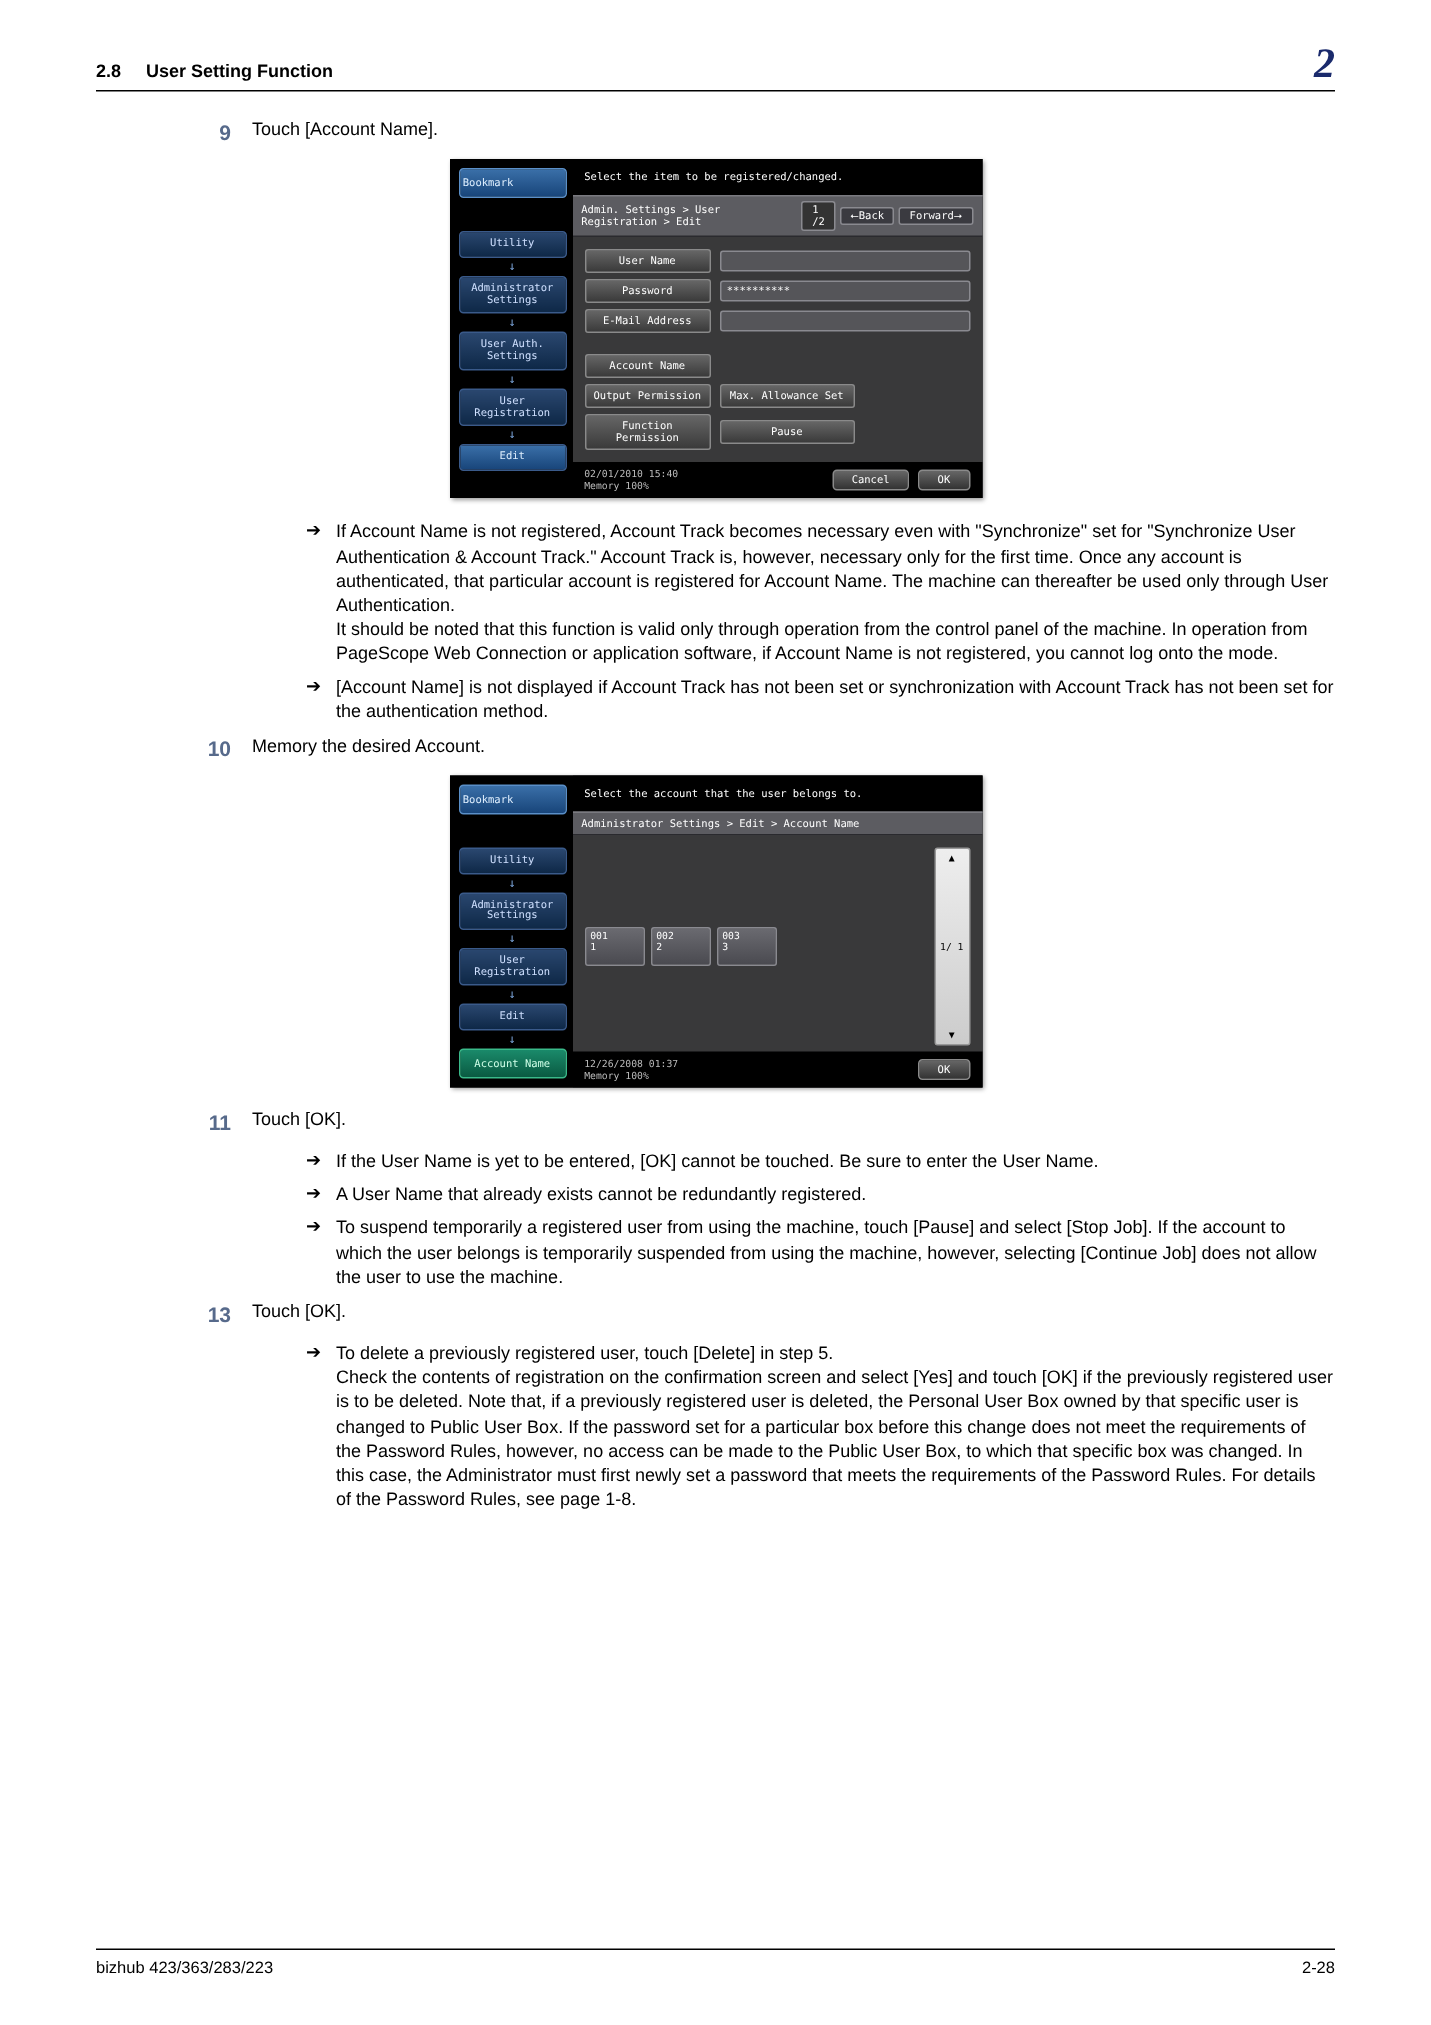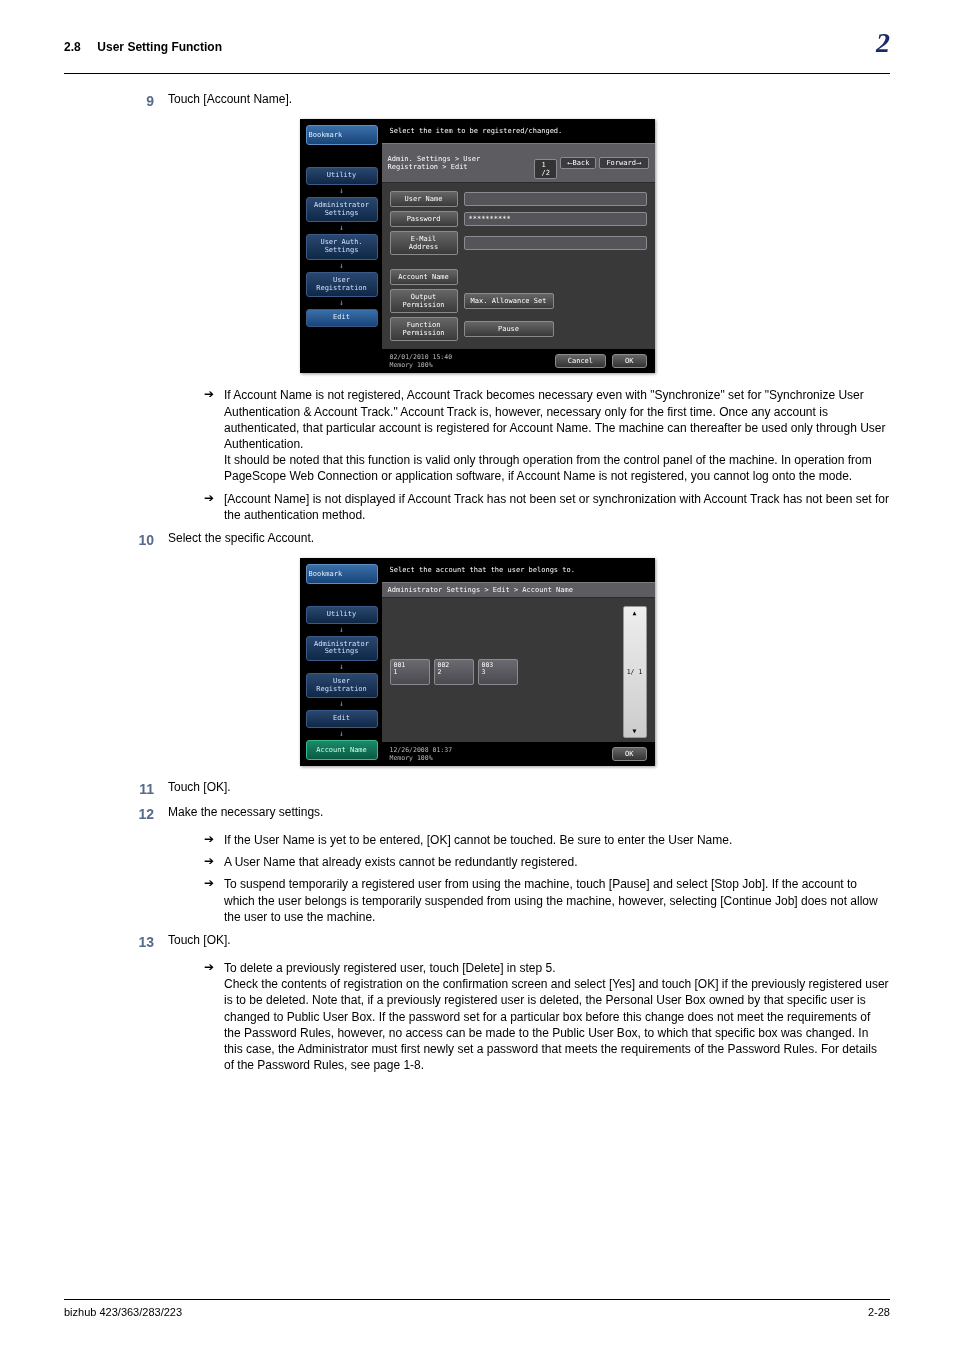--- a/index.html
+++ b/index.html
@@ -15,21 +15,21 @@
     padding: 32px 64px 40px 64px;
     box-sizing: border-box;
     margin: 0 auto;
     position: relative;
   }
   .header {
     display: flex;
     justify-content: space-between;
     align-items: flex-end;
     border-bottom: 1px solid #000;
-    padding-bottom: 19px;
+    padding-bottom: 6px;
     margin-bottom: 18px;
   }
   .header-left {
     font-weight: bold;
     font-size: 12px;
   }
   .header-right {
     font-family: "Times New Roman", serif;
     font-style: italic;
     font-weight: bold;
@@ -167,21 +167,21 @@
     flex: 1;
     background: #39393a;
     padding: 8px 8px 4px 8px;
   }
   .field-row {
     display: flex;
     align-items: center;
     margin-bottom: 4px;
   }
   .field-btn {
-    width: 68px;
+    width: 84px;
     background: linear-gradient(#666, #3a3a3a);
     border: 1px solid #8a8a8a;
     border-radius: 2px;
     color: #fff;
     font-size: 7px;
     padding: 3px 4px;
     text-align: center;
     margin-right: 6px;
     box-sizing: border-box;
   }
@@ -296,21 +296,21 @@
       <div class="side-btn" style="white-space:pre-line">User
 Registration</div>
       <div class="side-arrow">↓</div>
       <div class="side-btn" style="background:linear-gradient(#3a6fa8,#18457a);color:#e0f0ff;">Edit</div>
     </div>
     <div class="shot-main">
       <div class="shot-topmsg">Select the item to be registered/changed.</div>
       <div class="shot-crumbbar">
         <span>Admin. Settings &gt; User Registration &gt; Edit</span>
         <span style="display:flex;align-items:center;">
-          <span class="mini-btn" style="background:#333;margin-top:12px;">1 /2</span>
+          <span class="mini-btn" style="background:#333;">1 /2</span>
           <span class="mini-btn"><span>⭠</span><span>Back</span></span>
           <span class="mini-btn"><span>Forward</span><span>⭢</span></span>
         </span>
       </div>
       <div class="shot-body">
         <div class="field-row">
           <div class="field-btn">User Name</div>
           <div class="field-val"></div>
         </div>
         <div class="field-row">
@@ -354,21 +354,21 @@
 It should be noted that this function is valid only through operation from the control panel of the machine. In operation from PageScope Web Connection or application software, if Account Name is not registered, you cannot log onto the mode.</div>
     </div>
     <div class="arrow-item">
       <div class="arrow-sym">➔</div>
       <div class="arrow-txt">[Account Name] is not displayed if Account Track has not been set or synchronization with Account Track has not been set for the authentication method.</div>
     </div>
   </div>
 
   <div class="step-row">
     <div class="step-num">10</div>
-    <div class="step-text">Select the specific Account.</div>
+    <div class="step-text">Memory the desired Account.</div>
   </div>
 
   <div class="shot">
     <div class="shot-side">
       <div class="side-bookmark">Bookmark</div>
       <div class="side-btn">Utility</div>
       <div class="side-arrow">↓</div>
       <div class="side-btn" style="white-space:pre-line">Administrator
 Settings</div>
       <div class="side-arrow">↓</div>
@@ -415,24 +415,20 @@
         </span>
       </div>
     </div>
   </div>
 
   <div class="step-row">
     <div class="step-num">11</div>
     <div class="step-text">Touch [OK].</div>
   </div>
 
-  <div class="step-row">
-    <div class="step-num">12</div>
-    <div class="step-text">Make the necessary settings.</div>
-  </div>
 
   <div class="arrow-list">
     <div class="arrow-item">
       <div class="arrow-sym">➔</div>
       <div class="arrow-txt">If the User Name is yet to be entered, [OK] cannot be touched. Be sure to enter the User Name.</div>
     </div>
     <div class="arrow-item">
       <div class="arrow-sym">➔</div>
       <div class="arrow-txt">A User Name that already exists cannot be redundantly registered.</div>
     </div>

